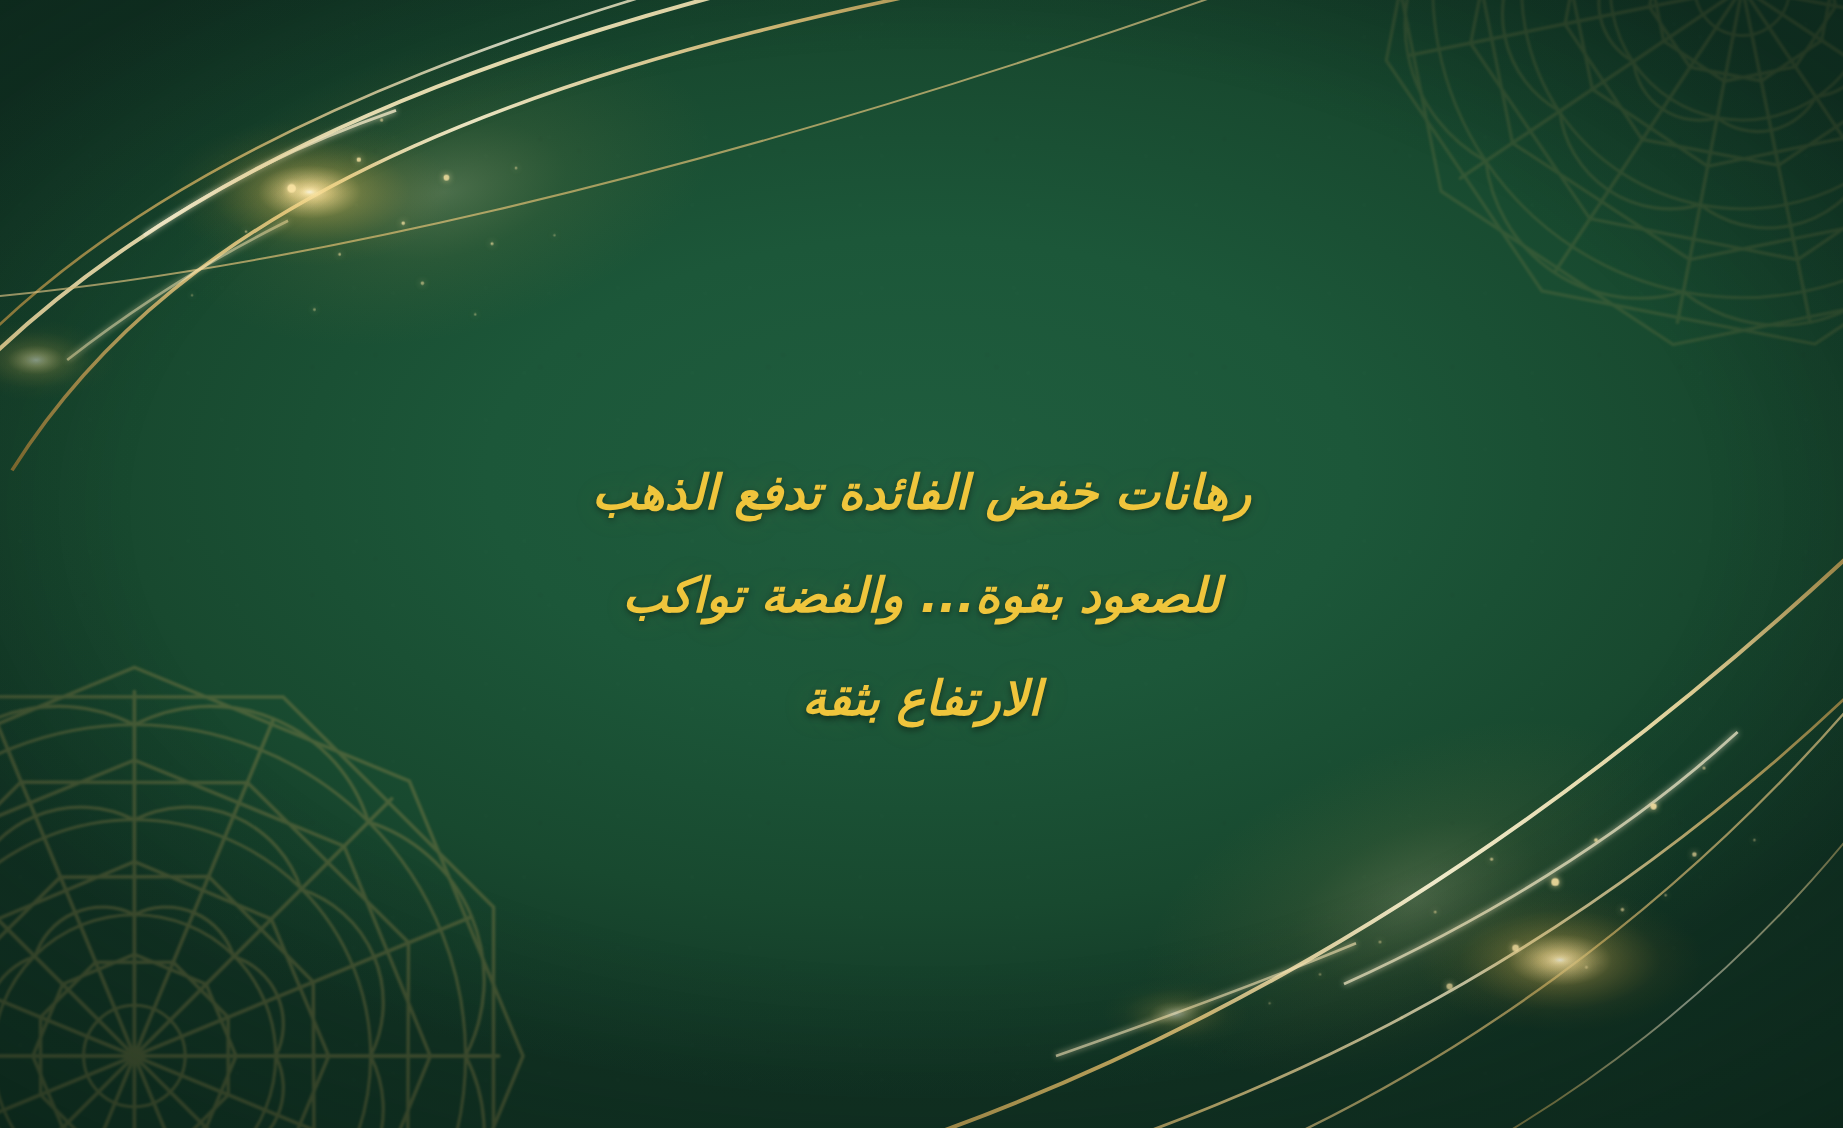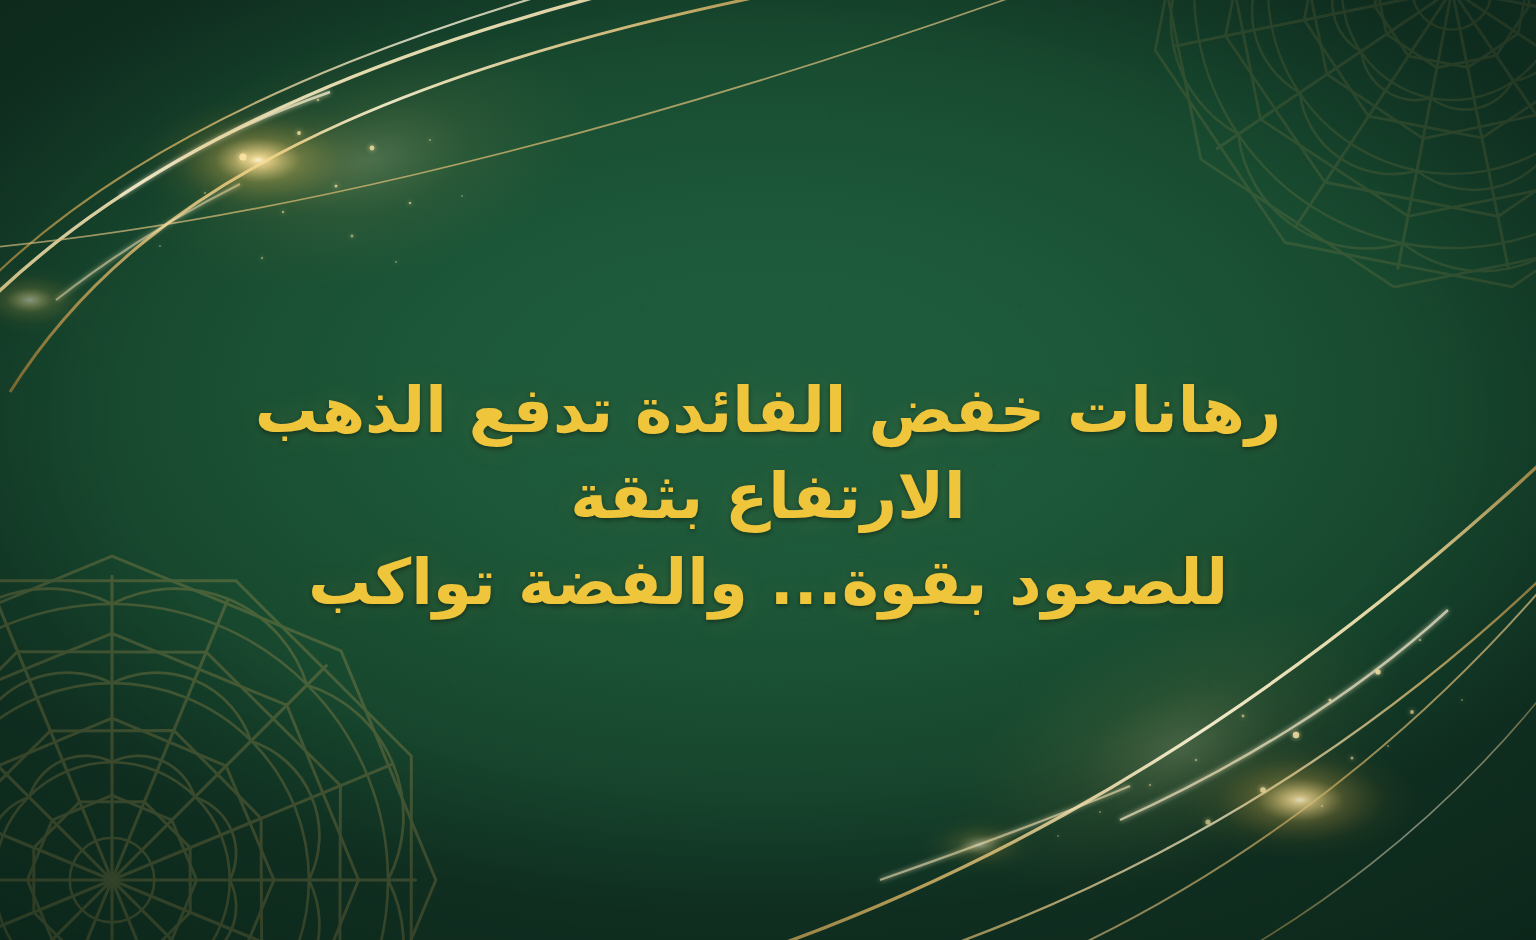--- a/index.html
+++ b/index.html
@@ -56,28 +56,29 @@
     right: 0;
     top: 368px;
     text-align: center;
     z-index: 40;
   }
   .headline-line {
     display: block;
     direction: rtl;
     unicode-bidi: isolate;
     color: #efc53c;
-    font-size: 63px;
+    font-size: 40px;
     line-height: 86px;
     font-weight: 700;
     letter-spacing: 0;
     text-shadow:
       0 2px 5px rgba(0,0,0,.42),
       0 0 28px rgba(239,197,60,.13);
     white-space: nowrap;
+    font-style: italic;
   }
 </style>
 </head>
 <body>
 
 <div id="stage">
 
   <div class="layer" id="bg-base"></div>
 
   <svg id="deco-svg" viewBox="0 0 1536 940" xmlns="http://www.w3.org/2000/svg" aria-hidden="true">
@@ -280,17 +281,17 @@
       <circle cx="1058" cy="836" r="1.0" opacity=".35"></circle>
       <circle cx="1388" cy="746" r="1.1" opacity=".45"></circle>
     </g>
   </svg>
 
   <div class="layer" id="bg-noise"></div>
   <div class="layer" id="bg-vignette"></div>
 
   <div id="headline-block">
     <span class="headline-line">رهانات خفض الفائدة تدفع الذهب</span>
+    <span class="headline-line">للصعود بقوة... والفضة تواكب</span>
     <span class="headline-line">الارتفاع بثقة</span>
-    <span class="headline-line">للصعود بقوة... والفضة تواكب</span>
   </div>
 
 </div>
 
 </body></html>

